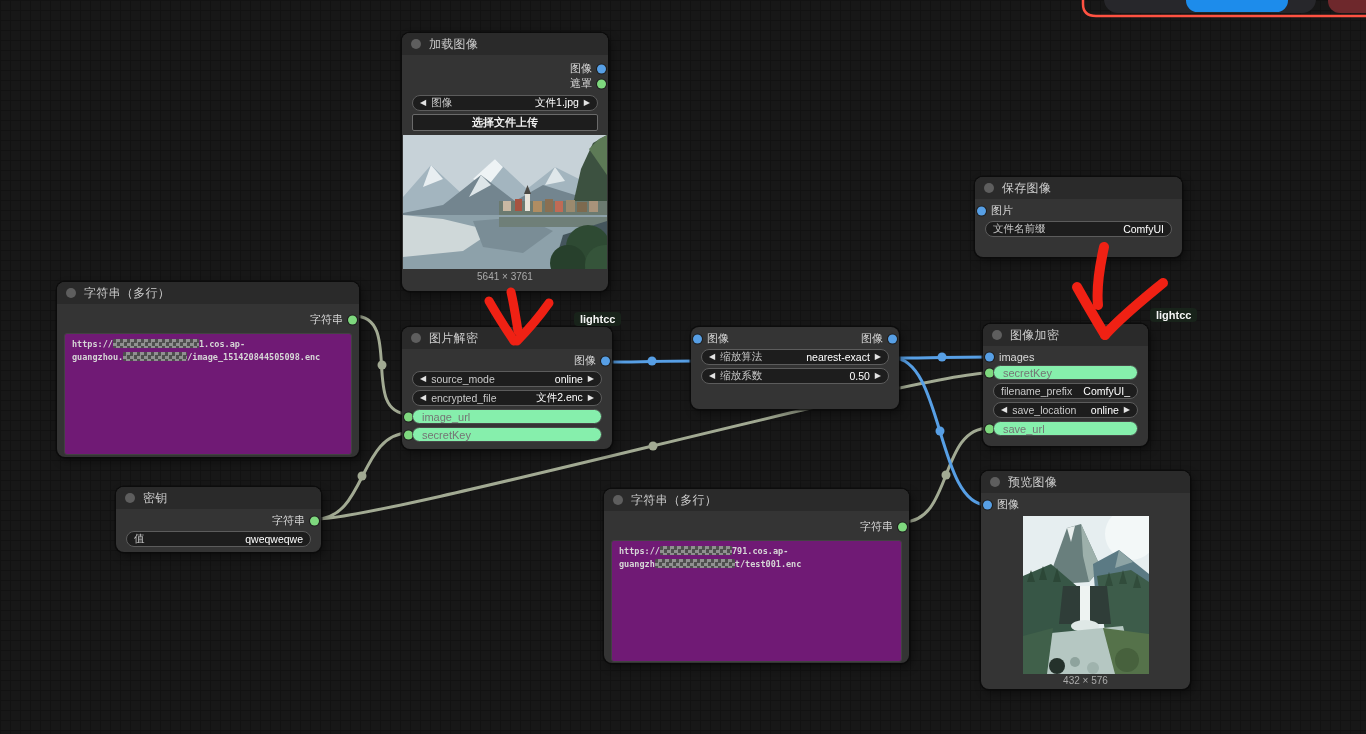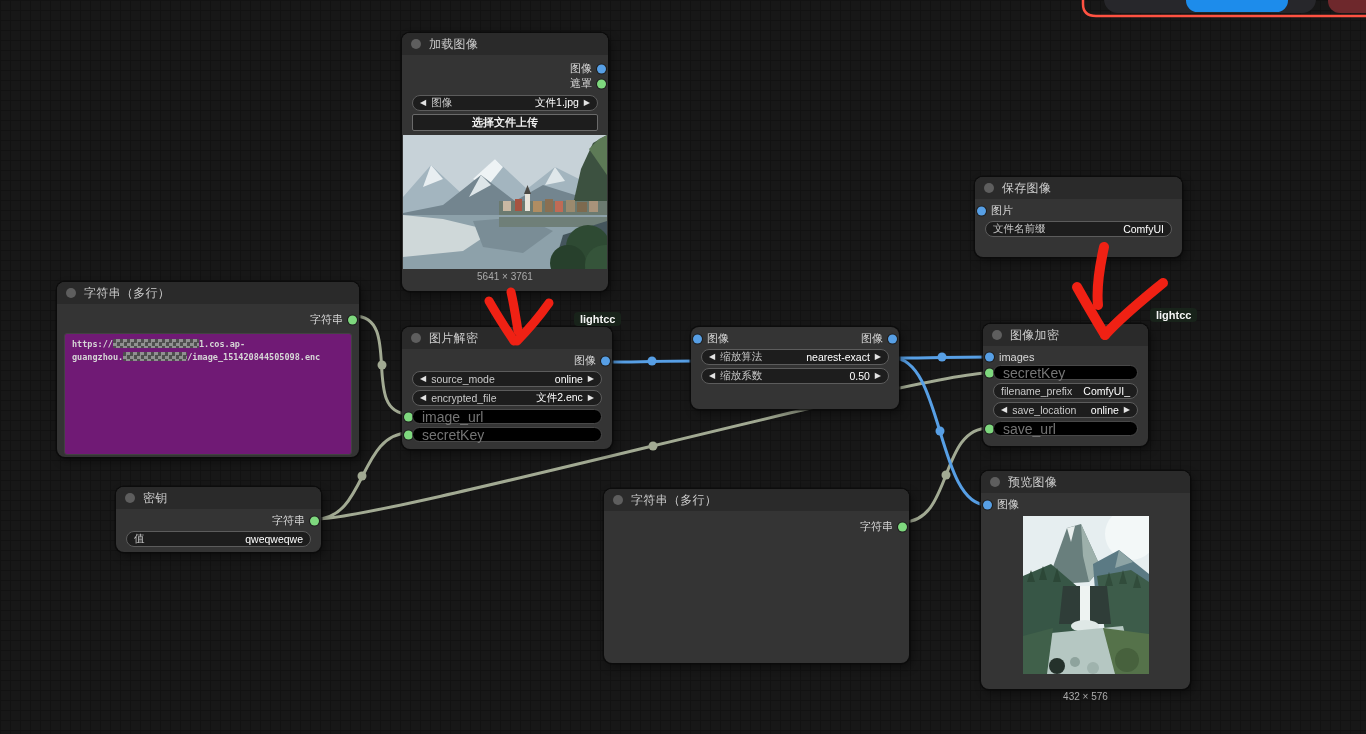--- a/index.html
+++ b/index.html
@@ -44,23 +44,23 @@
     height:14px;margin:3px 10px 0 10px;background:#1d1d1d;
     border:1px solid #5c5c5c;border-radius:9px;display:flex;align-items:center;
     padding:0 7px;font-size:10.5px;color:#c9c9c9;gap:5px;white-space:nowrap;
   }
   .widget .val{margin-left:auto;color:#ffffff;font-weight:normal;}
   .warr{font-size:8px;color:#e3e3e3;line-height:1;}
 
   .ghostrow{position:relative;height:15px;margin-top:3px;}
   .ghostpill{
     position:absolute;left:10px;right:10px;top:0;bottom:0;
-    background:#000000;border:1px solid #484848;border-radius:9px;
+    background:#86efac;border:1px solid #484848;border-radius:9px;
     display:flex;align-items:center;padding:0 9px;
-    color:#757575;font-size:14px;text-align:right;
+    color:#757575;font-size:11px;text-align:right;
   }
   .ghostrow .pdot{left:2px;}
 
   .btn{
     height:15px;margin:3px 10px 0 10px;background:#1d1d1d;
     border:1px solid #6a6a6a;border-radius:2px;
     display:flex;align-items:center;justify-content:center;
     color:#f0f0f0;font-size:11px;font-weight:bold;cursor:pointer;
   }
 
@@ -249,20 +249,22 @@
 
 <div class="node" style="left:604px;top:489px;width:305px;height:174px;">
   <div class="ntitle">
     <span class="cdot"></span>
     <span>字符串（多行）</span>
   </div>
   <div class="row" style="margin-top:8px;">
     <span class="lab-out">字符串</span>
     <span class="pdot out green"></span>
   </div>
+  <div class="ta"><span>https://</span><span class="redact" style="width:72px;"></span><span>791.cos.ap-</span><br>
+  <span>guangzh</span><span class="redact" style="width:80px;"></span><span>t/test001.enc</span></div>
 </div>
 
 <div class="node" style="left:975px;top:177px;width:207px;height:80px;">
   <div class="ntitle">
     <span class="cdot"></span>
     <span>保存图像</span>
   </div>
   <div class="row" style="margin-top:4px;">
     <span class="pdot in blue"></span>
     <span class="lab-in">图片</span>
@@ -336,21 +338,21 @@
     <rect x="57" y="70" width="10" height="38" fill="#eef3f2"></rect>
     <ellipse cx="62" cy="110" rx="14" ry="6" fill="#dfe8e6"></ellipse>
     <polygon points="18,118 100,110 112,158 4,158" fill="#b5c7c2"></polygon>
     <polygon points="0,120 30,112 24,158 0,158" fill="#40604a"></polygon>
     <polygon points="80,112 126,118 126,158 92,158" fill="#55724a"></polygon>
     <circle cx="104" cy="144" r="12" fill="#47613d"></circle>
     <circle cx="34" cy="150" r="8" fill="#24312b"></circle>
     <circle cx="70" cy="152" r="6" fill="#9fb3ad"></circle>
     <circle cx="52" cy="146" r="5" fill="#8ea39d"></circle>
   </svg>
-  <div class="caption" style="margin-top:17px;">432 × 576</div>
+  <div class="caption" style="margin-top:1px;">432 × 576</div>
 </div>
 
 <div class="tb" style="left:1104px;top:-16px;width:212px;height:29px;background:#27272b;border-radius:14px;"></div>
 <div class="tb" style="left:1186px;top:-11px;width:102px;height:23px;background:#1d8ceb;border-radius:12px;"></div>
 <div class="tb" style="left:1328px;top:-11px;width:56px;height:24px;background:#6e282c;border-radius:12px;"></div>
 
 <svg class="annot" width="1366" height="734">
   <path d="M1083,-4 L1083,4 Q1083,16 1096,16 L1366,16" stroke="#ff5242" stroke-width="2.5" fill="none"></path>
   <g stroke="#f02114" fill="none" stroke-linecap="round">
     <path d="M511,292 C514,305 516,318 518,331" stroke-width="9"></path>

